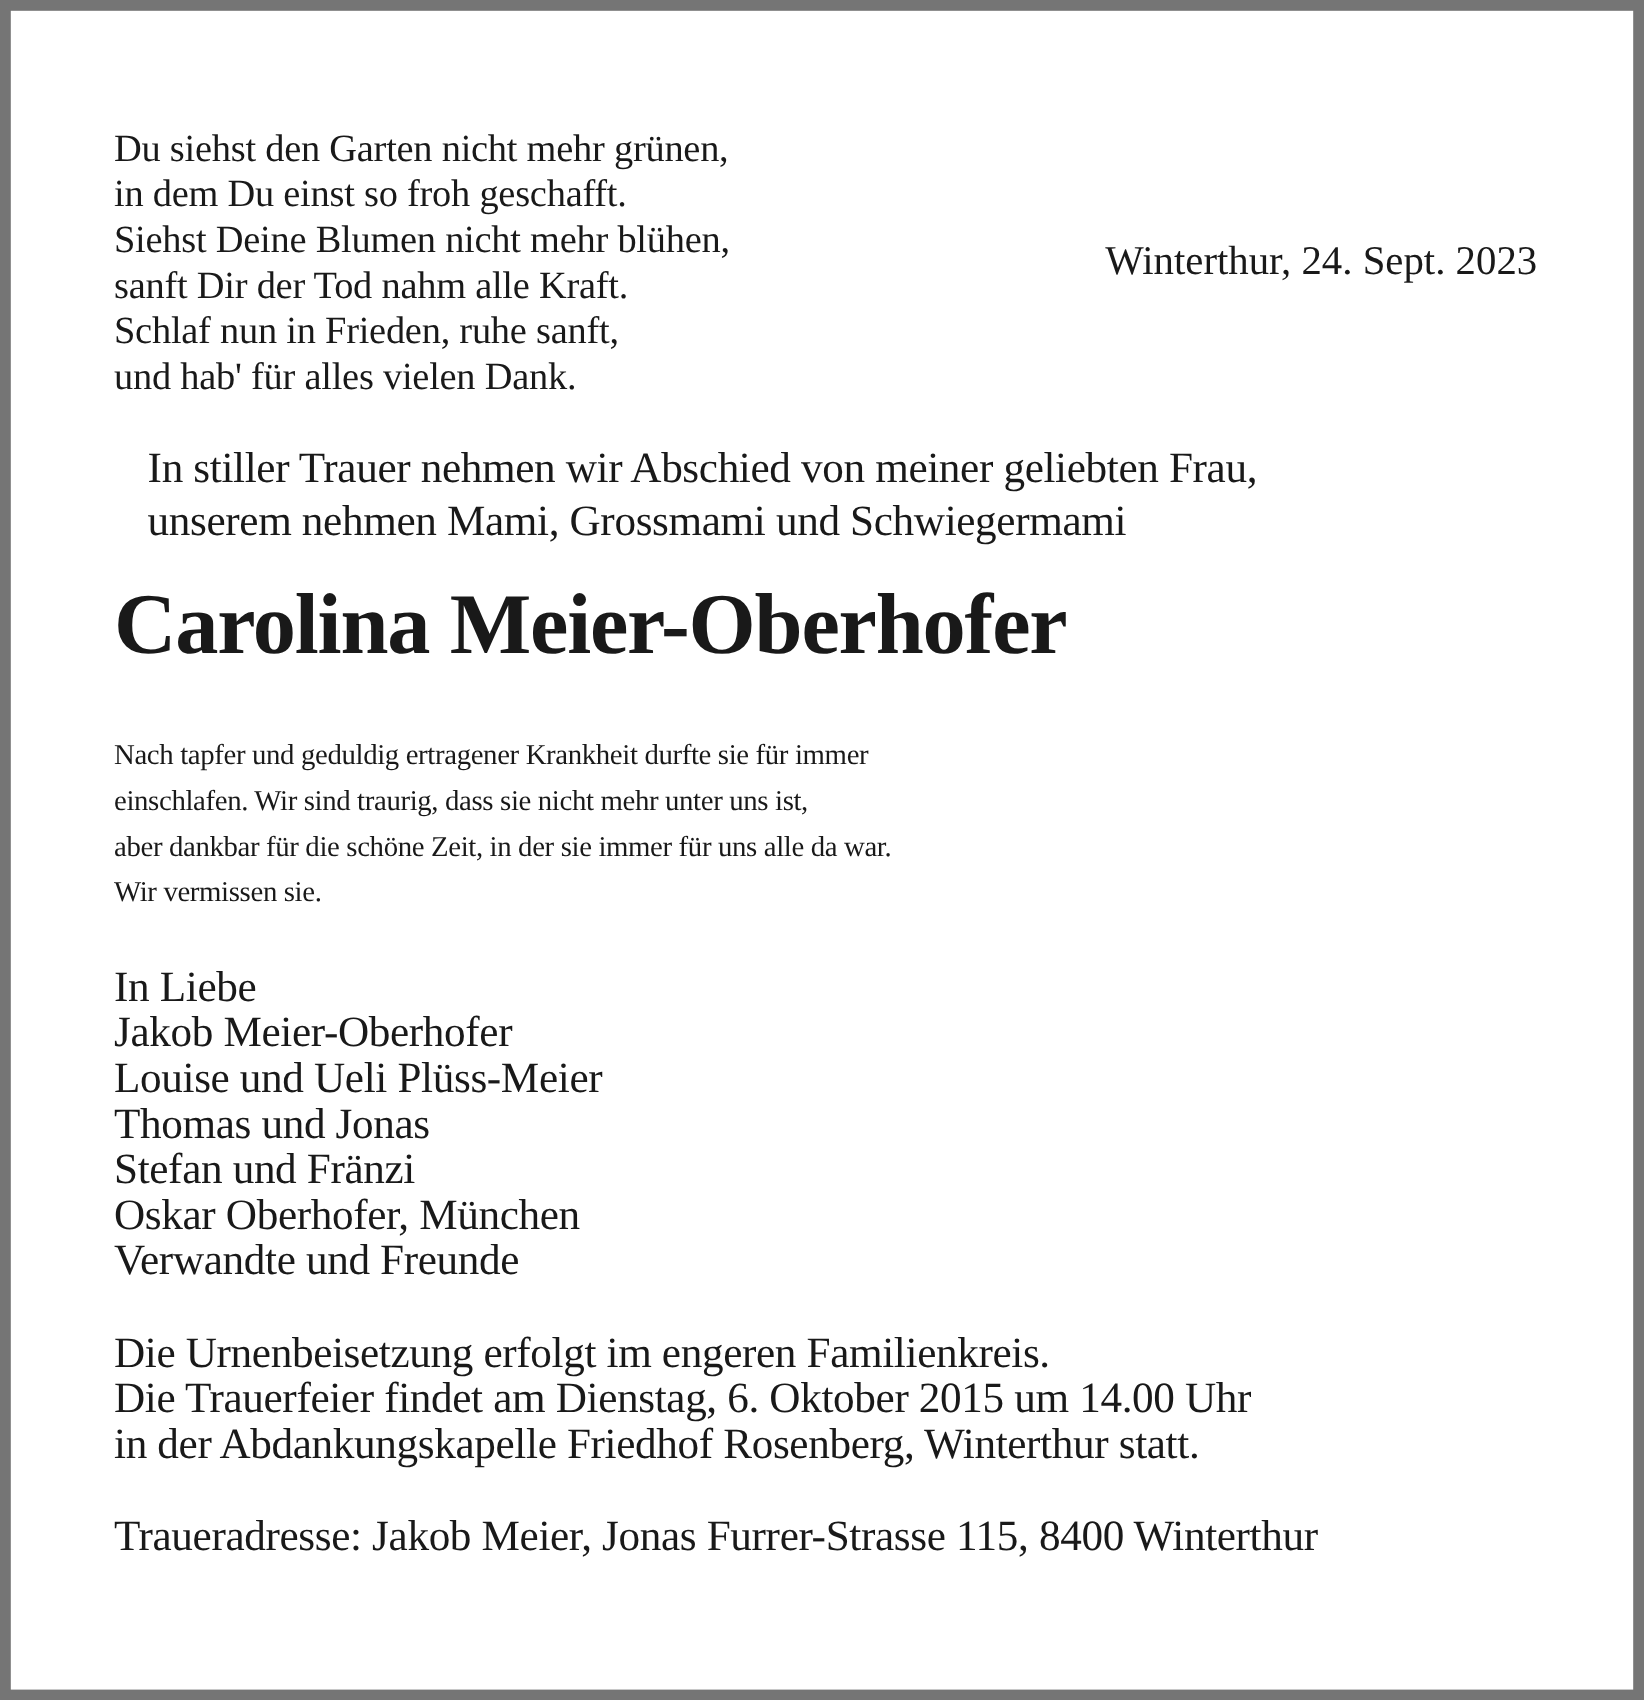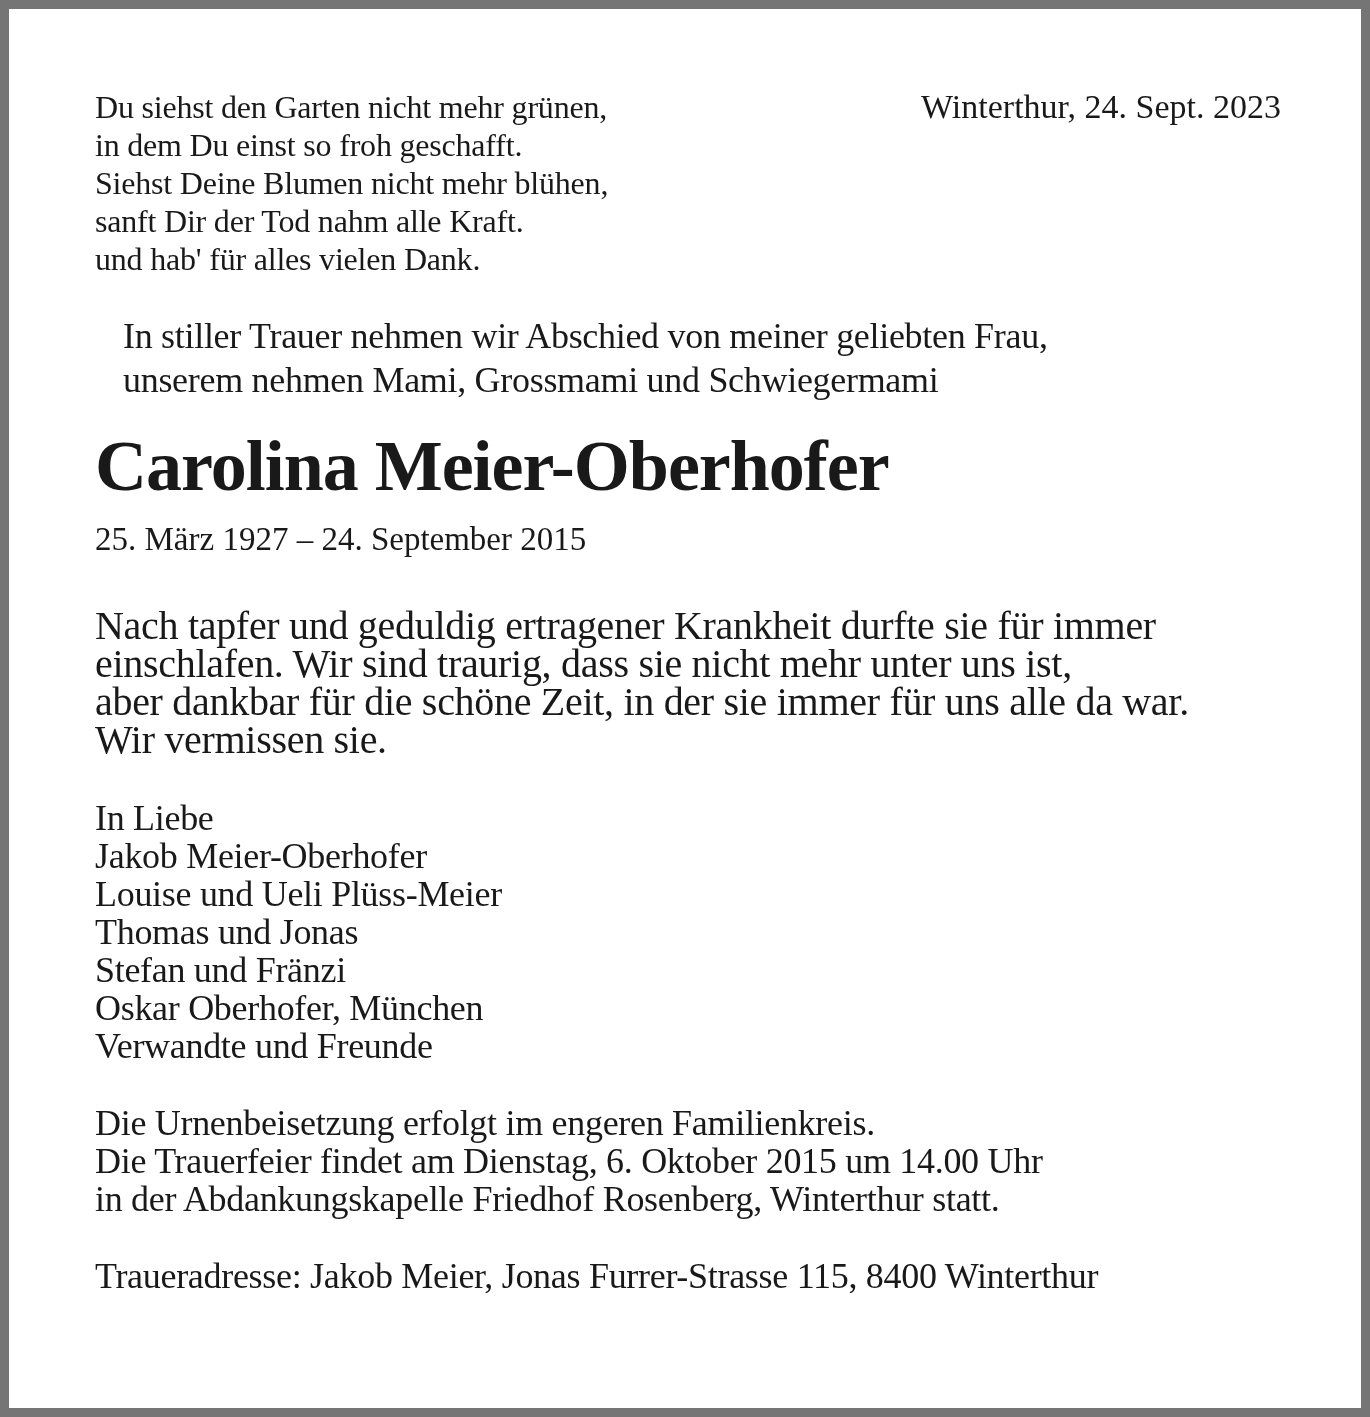--- a/index.html
+++ b/index.html
@@ -16,21 +16,22 @@
     border: 9px solid #757575;
     background: #ffffff;
     color: #191919;
     font-family: "Liberation Serif", "DejaVu Serif", serif;
     padding: 79px 80px 0 86px;
     overflow: hidden;
   }
   .header-row {
     display: flex;
     justify-content: space-between;
-    align-items: flex-start;
+    align-items: center;
+    margin-top: 16px;
   }
   .poem {
     font-size: 32px;
     line-height: 38px;
     letter-spacing: -0.2px;
     white-space: nowrap;
   }
   .dateline {
     font-size: 34px;
     line-height: 38px;
@@ -53,21 +54,21 @@
     white-space: nowrap;
   }
   .lifedates {
     margin-top: 10px;
     font-size: 33px;
     line-height: 40px;
     white-space: nowrap;
   }
   .bodytext {
     margin-top: 48px;
-    font-size: 40px;
+    font-size: 24px;
     line-height: 38px;
     letter-spacing: -0.3px;
     white-space: nowrap;
   }
   .mourners {
     margin-top: 40px;
     font-size: 36px;
     line-height: 38px;
     letter-spacing: -0.3px;
     white-space: nowrap;
@@ -91,33 +92,33 @@
 <body>
 
 <div class="page">
 
   <div class="header-row">
     <div class="poem">
         <div>Du siehst den Garten nicht mehr grünen,</div>
         <div>in dem Du einst so froh geschafft.</div>
         <div>Siehst Deine Blumen nicht mehr blühen,</div>
         <div>sanft Dir der Tod nahm alle Kraft.</div>
+        <div>Schlaf nun in Frieden, ruhe sanft,</div>
         <div>und hab' für alles vielen Dank.</div>
       </div>
     <div class="dateline">Winterthur, 24. Sept. 2023</div>
   </div>
 
   <div class="intro">
       <div>In stiller Trauer nehmen wir Abschied von meiner geliebten Frau,</div>
       <div>unserem nehmen Mami, Grossmami und Schwiegermami</div>
     </div>
 
   <h1 class="name">Carolina Meier-Oberhofer</h1>
 
-  <div class="lifedates">25. März 1927 – 24. September 2015</div>
 
   <div class="bodytext">
       <div>Nach tapfer und geduldig ertragener Krankheit durfte sie für immer</div>
       <div>einschlafen. Wir sind traurig, dass sie nicht mehr unter uns ist,</div>
       <div>aber dankbar für die schöne Zeit, in der sie immer für uns alle da war.</div>
       <div>Wir vermissen sie.</div>
     </div>
 
   <div class="mourners">
       <div>In Liebe</div>

